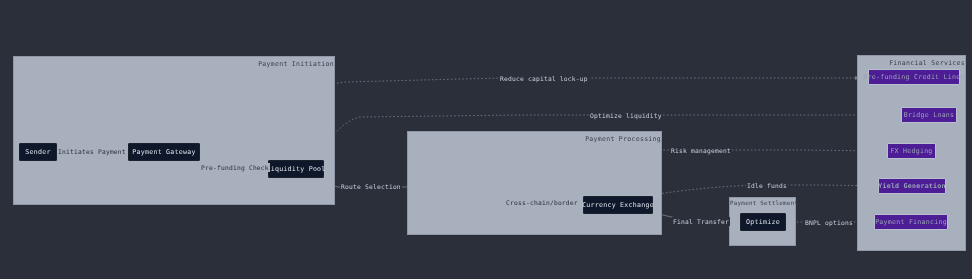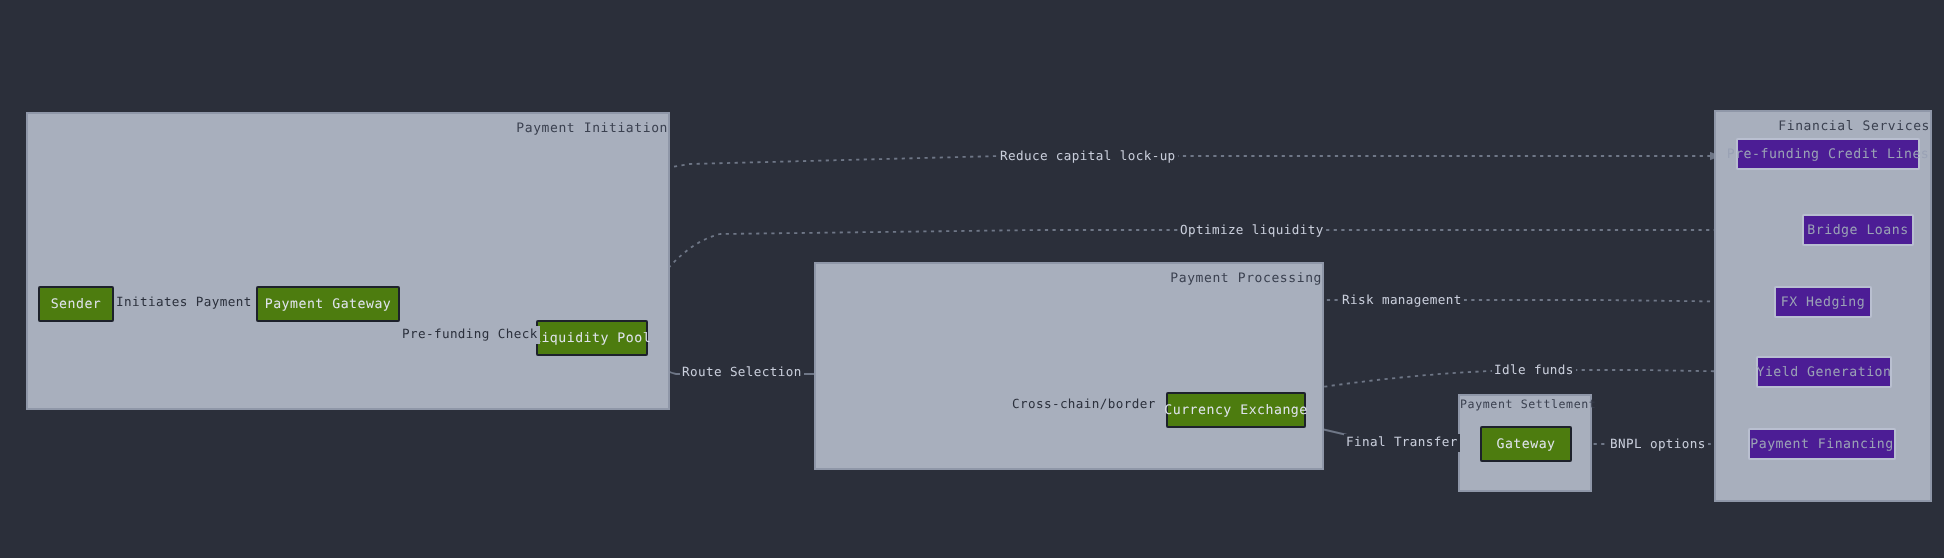--- a/index.html
+++ b/index.html
@@ -32,21 +32,21 @@
     left: 0; right: 0;
     top: 3px;
     text-align: right;
     font-size: 6.5px;
     letter-spacing: 0.3px;
     color: #3b4150;
     white-space: nowrap;
   }
   .node {
     position: absolute;
-    background: #4d7c0f;
+    background: #0f172a;
     border: 1px solid #1d212b;
     color: #dfe3ec;
     font-size: 6.6px;
     letter-spacing: 0.25px;
     display: flex;
     align-items: center;
     justify-content: center;
     box-sizing: border-box;
     white-space: nowrap;
     border-radius: 1px;
@@ -142,36 +142,36 @@
   <div class="node" style="left:268px; top:160px; width:56px; height:18px;">
     <span>Liquidity Pool</span>
   </div>
 
 
   <div class="node" style="left:583px; top:196px; width:70px; height:18px;">
     <span>Currency Exchange</span>
   </div>
 
   <div class="node" style="left:740px; top:213px; width:46px; height:18px;">
-    <span>Gateway</span>
+    <span>Optimize</span>
   </div>
 
   <div class="node light" style="left:868px; top:69px; width:92px; height:16px;">
     <span>Pre-funding Credit Lines</span>
   </div>
 
   <div class="node light" style="left:885px; top:107px; width:56px; height:16px;margin-left:16px;">
     <span>Bridge Loans</span>
   </div>
 
   <div class="node light" style="left:887px; top:143px; width:49px; height:16px;">
     <span>FX Hedging</span>
   </div>
 
-  <div class="node light" style="left:878px; top:178px; width:68px; height:16px;">
+  <div class="node light" style="left:878px; top:178px; width:68px; height:16px;font-weight:bold;">
     <span>Yield Generation</span>
   </div>
 
   <div class="node light" style="left:874px; top:214px; width:74px; height:16px;">
     <span>Payment Financing</span>
   </div>
 
   <div class="edge-label on-light" style="left:57px; top:147px;">Initiates Payment</div>
 
   <div class="edge-label on-light" style="left:200px; top:163px;">Pre-funding Check</div>

